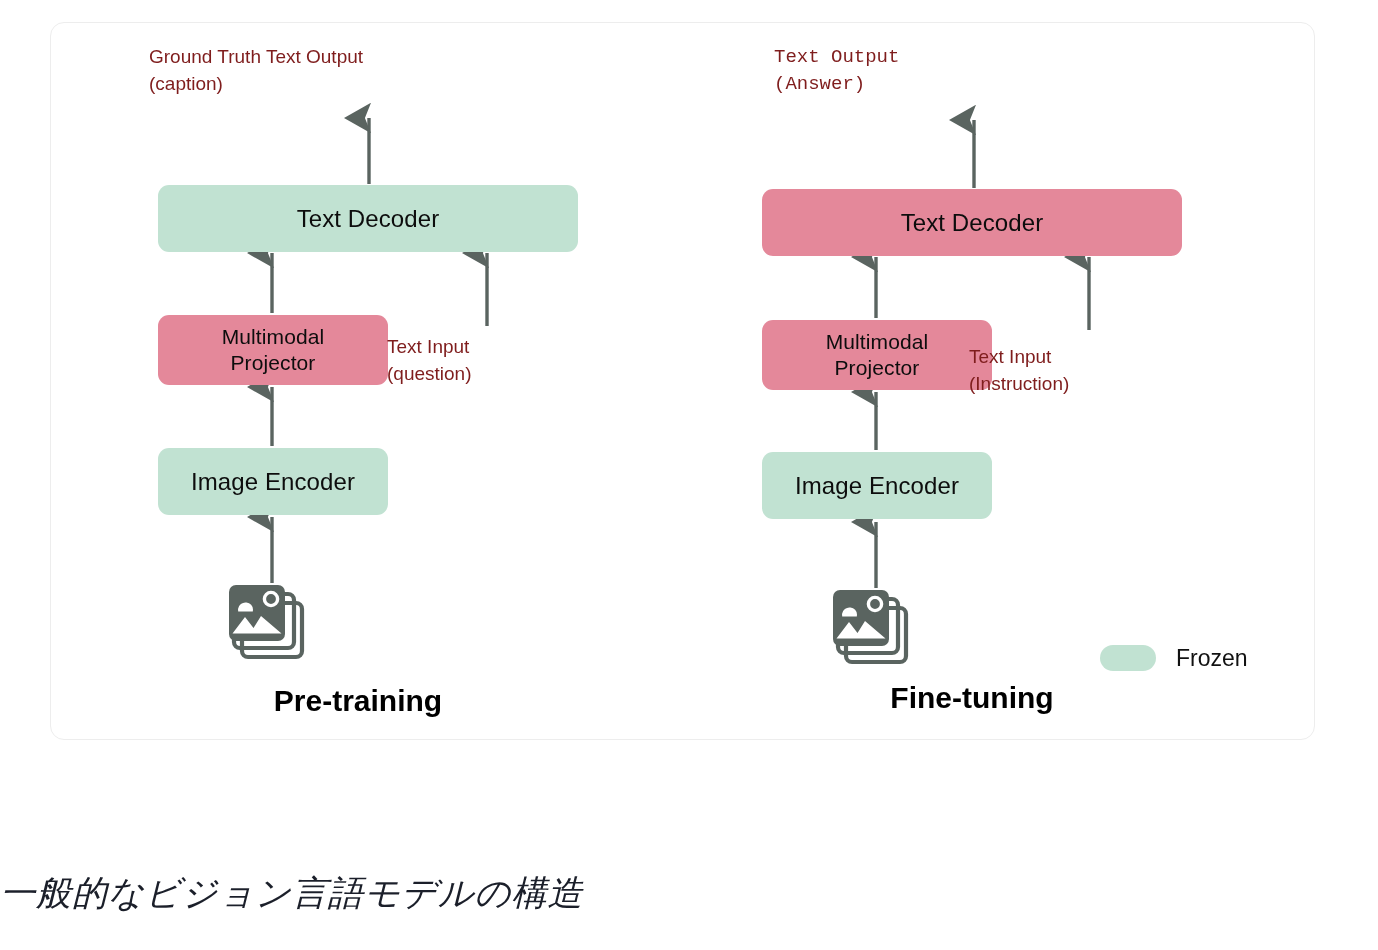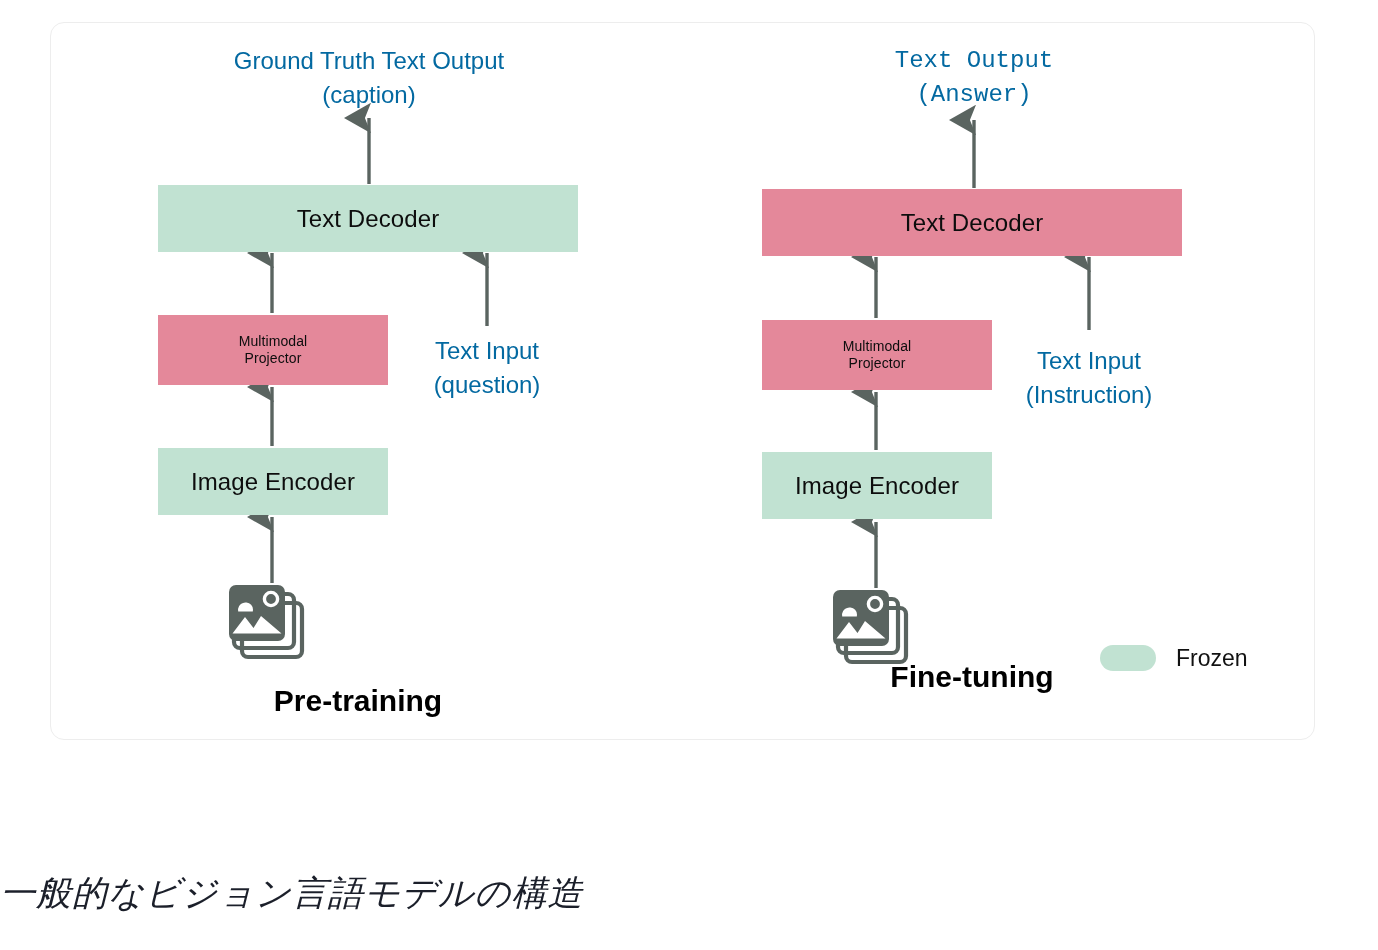--- a/index.html
+++ b/index.html
@@ -30,38 +30,38 @@
     box-sizing: border-box;
   }
 
   
   .node-box {
     position: absolute;
     display: flex;
     align-items: center;
     justify-content: center;
     text-align: center;
-    border-radius: 0;
+    border-radius: 11px;
     font-size: 24px;
     line-height: 1.22;
     color: #0d0d0d;
     letter-spacing: 0.1px;
     box-sizing: border-box;
   }
-  .node-box.two-line { font-size: 14px; }
+  .node-box.two-line { font-size: 21px; }
   .frozen      { background: #c1e2d2; }
   .not-frozen  { background: #e4889a; }
 
   
   .label {
     position: absolute;
-    text-align: center;
-    font-size: 24px;
+    text-align: left;
+    font-size: 19px;
     line-height: 1.42;
-    color: #0369a1;
+    color: #7f1d1d;
     white-space: pre-line;
   }
   .stage-label {
     position: absolute;
     text-align: center;
     font-size: 30px;
     font-weight: bold;
     color: #000000;
   }
 
@@ -205,21 +205,21 @@
   <svg width="92" height="86" viewBox="0 0 92 86" xmlns="http://www.w3.org/2000/svg">
     <path d="M22 20 h48 a6 6 0 0 1 6 6 v42 a6 6 0 0 1 -6 6 h-48 a6 6 0 0 1 -6 -6 v-42 a6 6 0 0 1 6 -6 z" fill="none" stroke="#5a6460" stroke-width="4.2"></path>
     <path d="M14 11 h48 a6 6 0 0 1 6 6 v42 a6 6 0 0 1 -6 6 h-48 a6 6 0 0 1 -6 -6 v-42 a6 6 0 0 1 6 -6 z" fill="none" stroke="#5a6460" stroke-width="4.2"></path>
     <rect x="3" y="2" width="56" height="56" rx="7" ry="7" fill="#5a6460"></rect>
     <circle cx="45" cy="16" r="6.6" fill="none" stroke="#ffffff" stroke-width="3.4"></circle>
     <path d="M12 26 a7.5 7.5 0 0 1 8.5 -6.5 a7 7 0 0 1 6.5 7 l-0.2 2 h-14.6 z" fill="#ffffff"></path>
     <path d="M6.5 50.5 L19 34 L27.5 45 L35 33 L55.5 50.5 Z" fill="#ffffff"></path>
   </svg>
 </div>
 
-<div class="stage-label" style="left:812px; top:660px; width:320px;text-align:center;">Fine-tuning</div>
+<div class="stage-label" style="left:812px; top:681px; width:320px;text-align:center;">Fine-tuning</div>
 
 <div id="legend">
   <div class="legend-row">
     <span class="legend-swatch" style="background:#c1e2d2;"></span>
     <span class="legend-text">Frozen</span>
   </div>
 </div>
 
 <div id="caption">一般的なビジョン言語モデルの構造</div>
 

